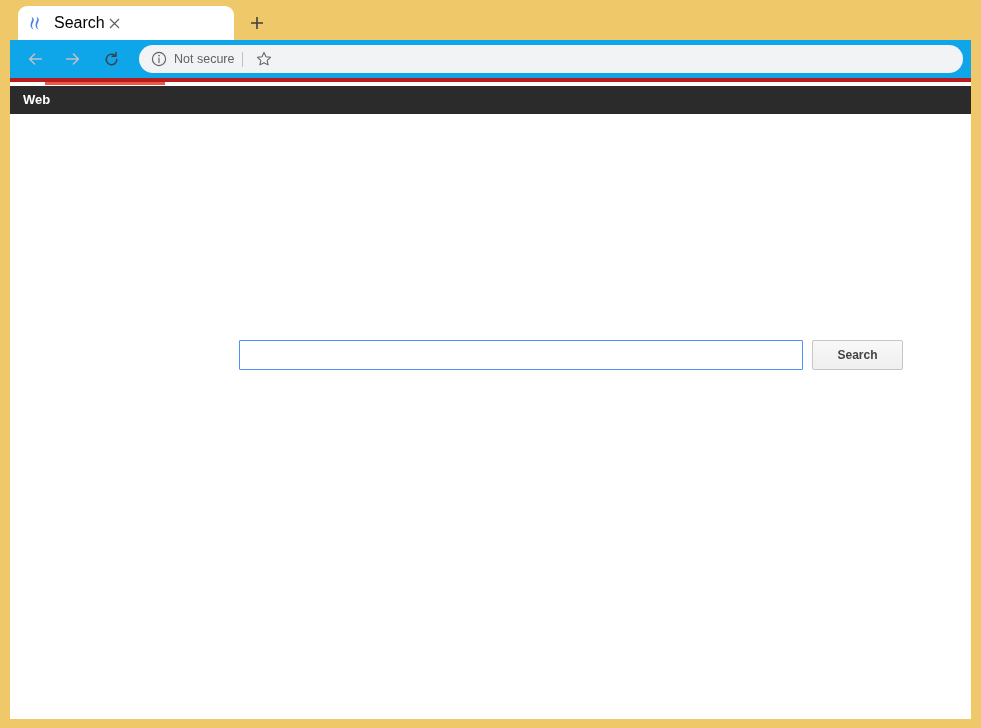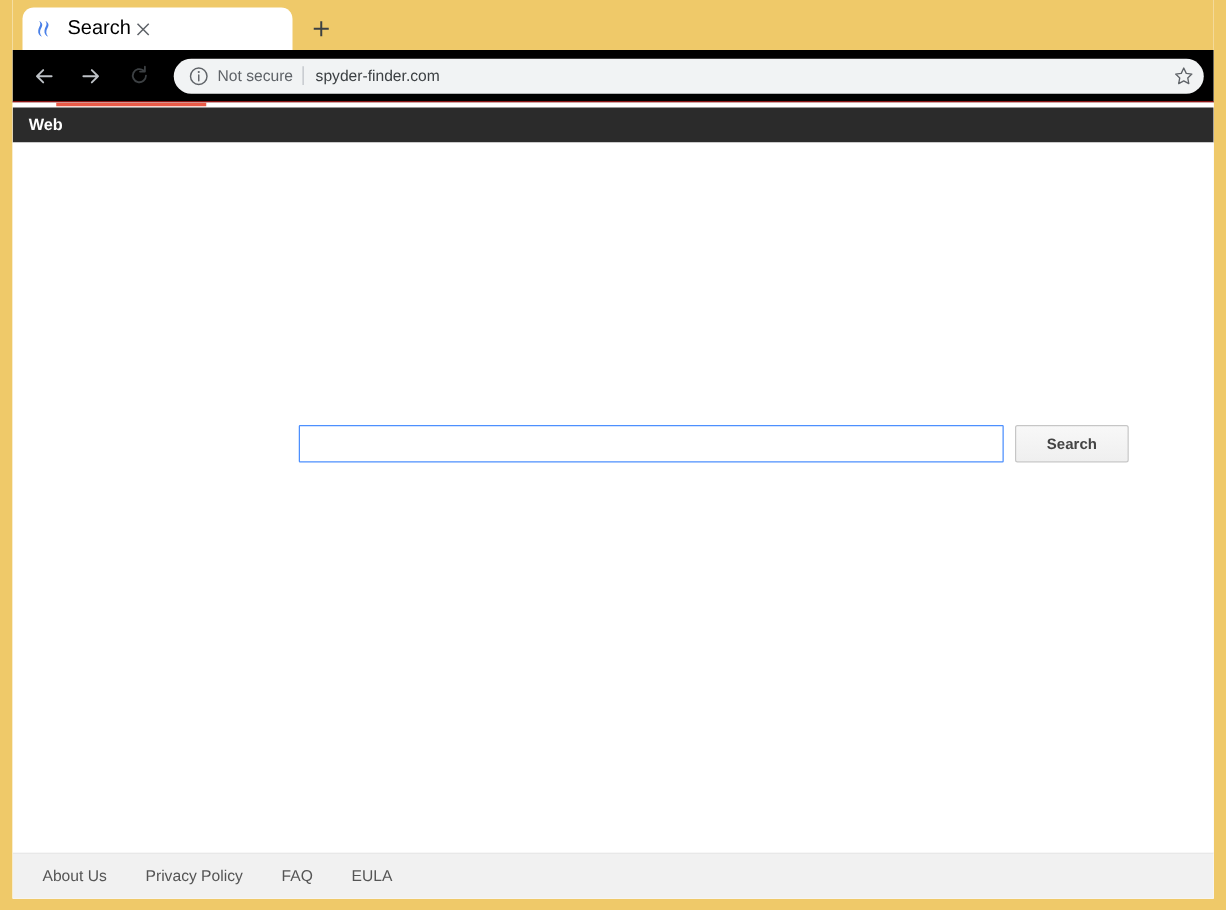--- a/index.html
+++ b/index.html
@@ -84,25 +84,25 @@
     justify-content: center;
     cursor: pointer;
     flex: 0 0 28px;
   }
   #new-tab-button svg { display:block; }
 
   
   #browser-toolbar {
     height: 42px;
     flex: 0 0 42px;
-    background: #000000;
+    background: #0ea5e9;
     display: flex;
     align-items: center;
     padding: 0 8px 0 6px;
-    border-bottom: 1px solid #b91c1c;
+    border-bottom: 4px solid #b91c1c;
   }
 
   .nav-button {
     width: 30px;
     height: 30px;
     margin: 0 4px;
     border-radius: 50%;
     display: flex;
     align-items: center;
     justify-content: center;
@@ -323,21 +323,20 @@
       </div>
 
       <div id="omnibox">
         <svg id="security-info-icon" viewBox="0 0 16 16" xmlns="http://www.w3.org/2000/svg">
           <circle cx="8" cy="8" r="6.6" stroke="#5f6368" stroke-width="1.15" fill="none"></circle>
           <circle cx="8" cy="4.6" r="0.85" fill="#5f6368"></circle>
           <path d="M8 7 L8 11.6" stroke="#5f6368" stroke-width="1.15" stroke-linecap="round"></path>
         </svg>
         <span id="security-status-label">Not secure</span>
         <span id="omnibox-separator"></span>
-        <span id="omnibox-url">spyder-finder.com</span>
         <span id="bookmark-star-button">
           <svg width="16" height="16" viewBox="0 0 18 18" xmlns="http://www.w3.org/2000/svg">
             <path d="M9 1.6 L11.25 6.4 L16.3 7.05 L12.6 10.5 L13.55 15.6 L9 13.15 L4.45 15.6 L5.4 10.5 L1.7 7.05 L6.75 6.4 Z" stroke="#5f6368" stroke-width="1.2" fill="none" stroke-linejoin="round"></path>
           </svg>
         </span>
       </div>
 
     </div>
 
     <div id="page-viewport">
@@ -350,23 +349,17 @@
 
       <div id="site-main">
 
         <div id="search-row">
           <input id="search-input" type="text" autocomplete="off" placeholder="" style="">
           <button id="search-submit-button">Search</button>
         </div>
 
       </div>
 
-      <div id="site-footer">
-        <span class="footer-link">About Us</span>
-        <span class="footer-link">Privacy Policy</span>
-        <span class="footer-link">FAQ</span>
-        <span class="footer-link">EULA</span>
-      </div>
 
     </div>
 
   </div>
 </div>
 
 </body></html>

